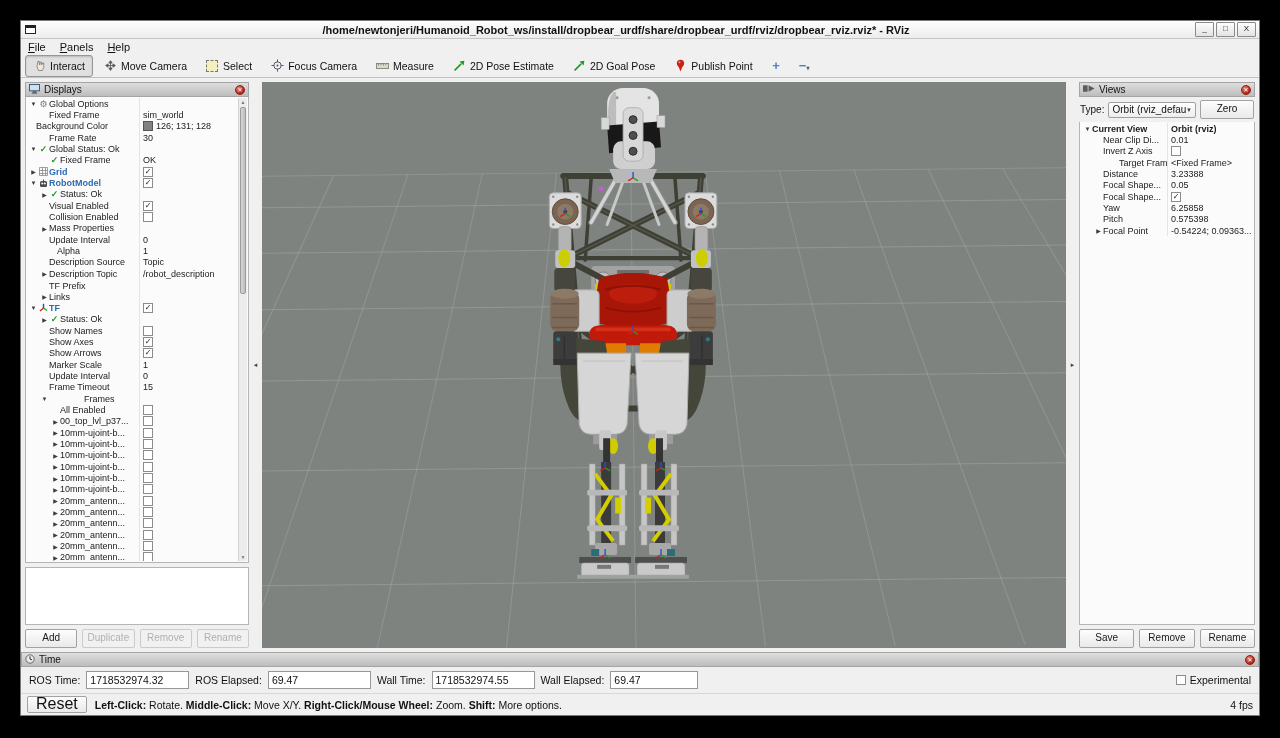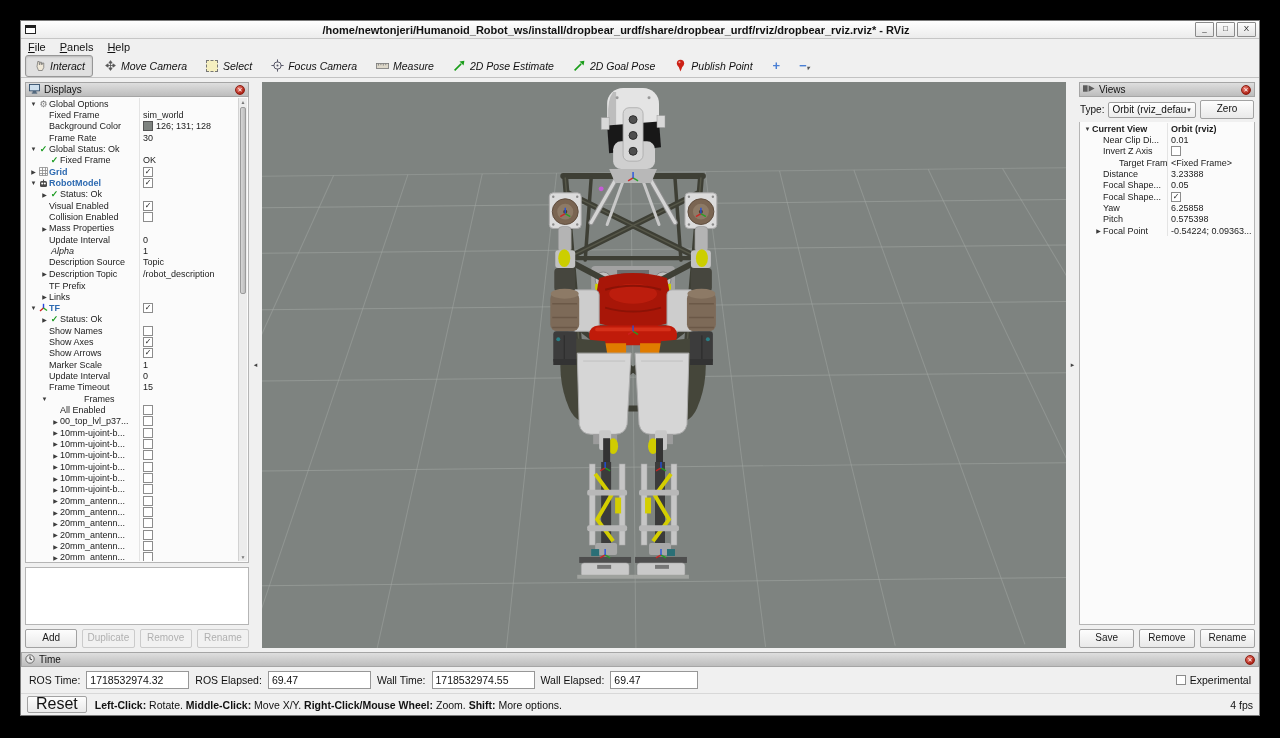--- a/index.html
+++ b/index.html
@@ -12,21 +12,21 @@
   .winicon{width:11px;height:9px;border:1px solid #222;background:#fff;margin:0 4px;box-sizing:border-box;border-top:3px solid #222;}
   .title{flex:1;text-align:center;font-size:11px;font-weight:bold;color:#111;white-space:nowrap;overflow:hidden;}
   .winctrls{display:flex;gap:2px;margin:0 3px;}
   .wbtn{width:17px;height:13px;border:1px solid #8a8a8a;background:linear-gradient(#fdfdfd,#e3e3e3);
     font-size:8px;line-height:11px;text-align:center;color:#222;border-radius:1px;}
   
   .menubar{height:15px;display:flex;align-items:center;font-size:11px;color:#111;flex:none;background:#f0f0f0;}
   .menu-item{padding:0 7px;height:100%;display:flex;align-items:center;}
   
   .toolbar{height:23px;border-bottom:1px solid #c2c2c2;display:flex;align-items:center;padding:0 4px;gap:3px;flex:none;background:#f0f0f0;}
-  .tool{display:flex;align-items:center;gap:4px;padding:2px 7px;font-size:10.5px;color:#111;border:1px solid transparent;border-radius:3px;height:16px;font-style:italic;}
+  .tool{display:flex;align-items:center;gap:4px;padding:2px 7px;font-size:10.5px;color:#111;border:1px solid transparent;border-radius:3px;height:16px;}
   .tool.active{background:#e0e0e0;border-color:#979797;box-shadow:inset 0 1px 2px rgba(0,0,0,.18);}
   .tool .tico{display:inline-flex;width:13px;height:13px;align-items:center;justify-content:center;}
   .tool.iconon{padding:2px 5px;font-weight:bold;color:#4a7fd4;font-size:13px;}
   
   .main{flex:1;display:flex;padding:4px;min-height:0;background:#f0f0f0;}
   .panel{display:flex;flex-direction:column;min-height:0;}
   .panel.displays{width:224px;flex:none;}
   .panel.views{width:176px;flex:none;}
   .phead{height:15px;flex:none;background:linear-gradient(#dedede,#bdbdbd);border:1px solid #a5a5a5;
     display:flex;align-items:center;font-size:10px;color:#111;padding:0 3px;gap:4px;box-sizing:border-box;}
@@ -213,21 +213,21 @@
             <div class="trow">
               <div class="tlabel" style="width: 112px; padding-left: 13px;">
                 <span class="arrow"></span>
                 <span class="tlt">Fixed Frame</span>
               </div>
               <div class="tval">
                 <span class="tvt">sim_world</span>
               </div>
             </div>
             <div class="trow">
-              <div class="tlabel" style="width: 112px; padding-left: 13px;">
+              <div class="tlabel" style="width: 112px; ">
                 <span class="arrow"></span>
                 <span class="tlt">Background Color</span>
               </div>
               <div class="tval">
                 <span class="swatch" style="background: rgb(126, 131, 128);"></span>
                 <span class="tvt">126; 131; 128</span>
               </div>
             </div>
             <div class="trow">
               <div class="tlabel" style="width: 112px; padding-left: 13px;">
@@ -329,21 +329,21 @@
             <div class="trow">
               <div class="tlabel" style="width: 112px; padding-left: 13px;">
                 <span class="arrow"></span>
                 <span class="tlt">Update Interval</span>
               </div>
               <div class="tval">
                 <span class="tvt">0</span>
               </div>
             </div>
             <div class="trow">
-              <div class="tlabel" style="width: 112px; padding-left: 15px; font-style: italic;">
+              <div class="tlabel" style="width: 112px; padding-left: 21px;">
                 <span class="arrow"></span>
                 <span class="tlt">Alpha</span>
               </div>
               <div class="tval">
                 <span class="tvt">1</span>
               </div>
             </div>
             <div class="trow">
               <div class="tlabel" style="width: 112px; padding-left: 13px;">
                 <span class="arrow"></span>

